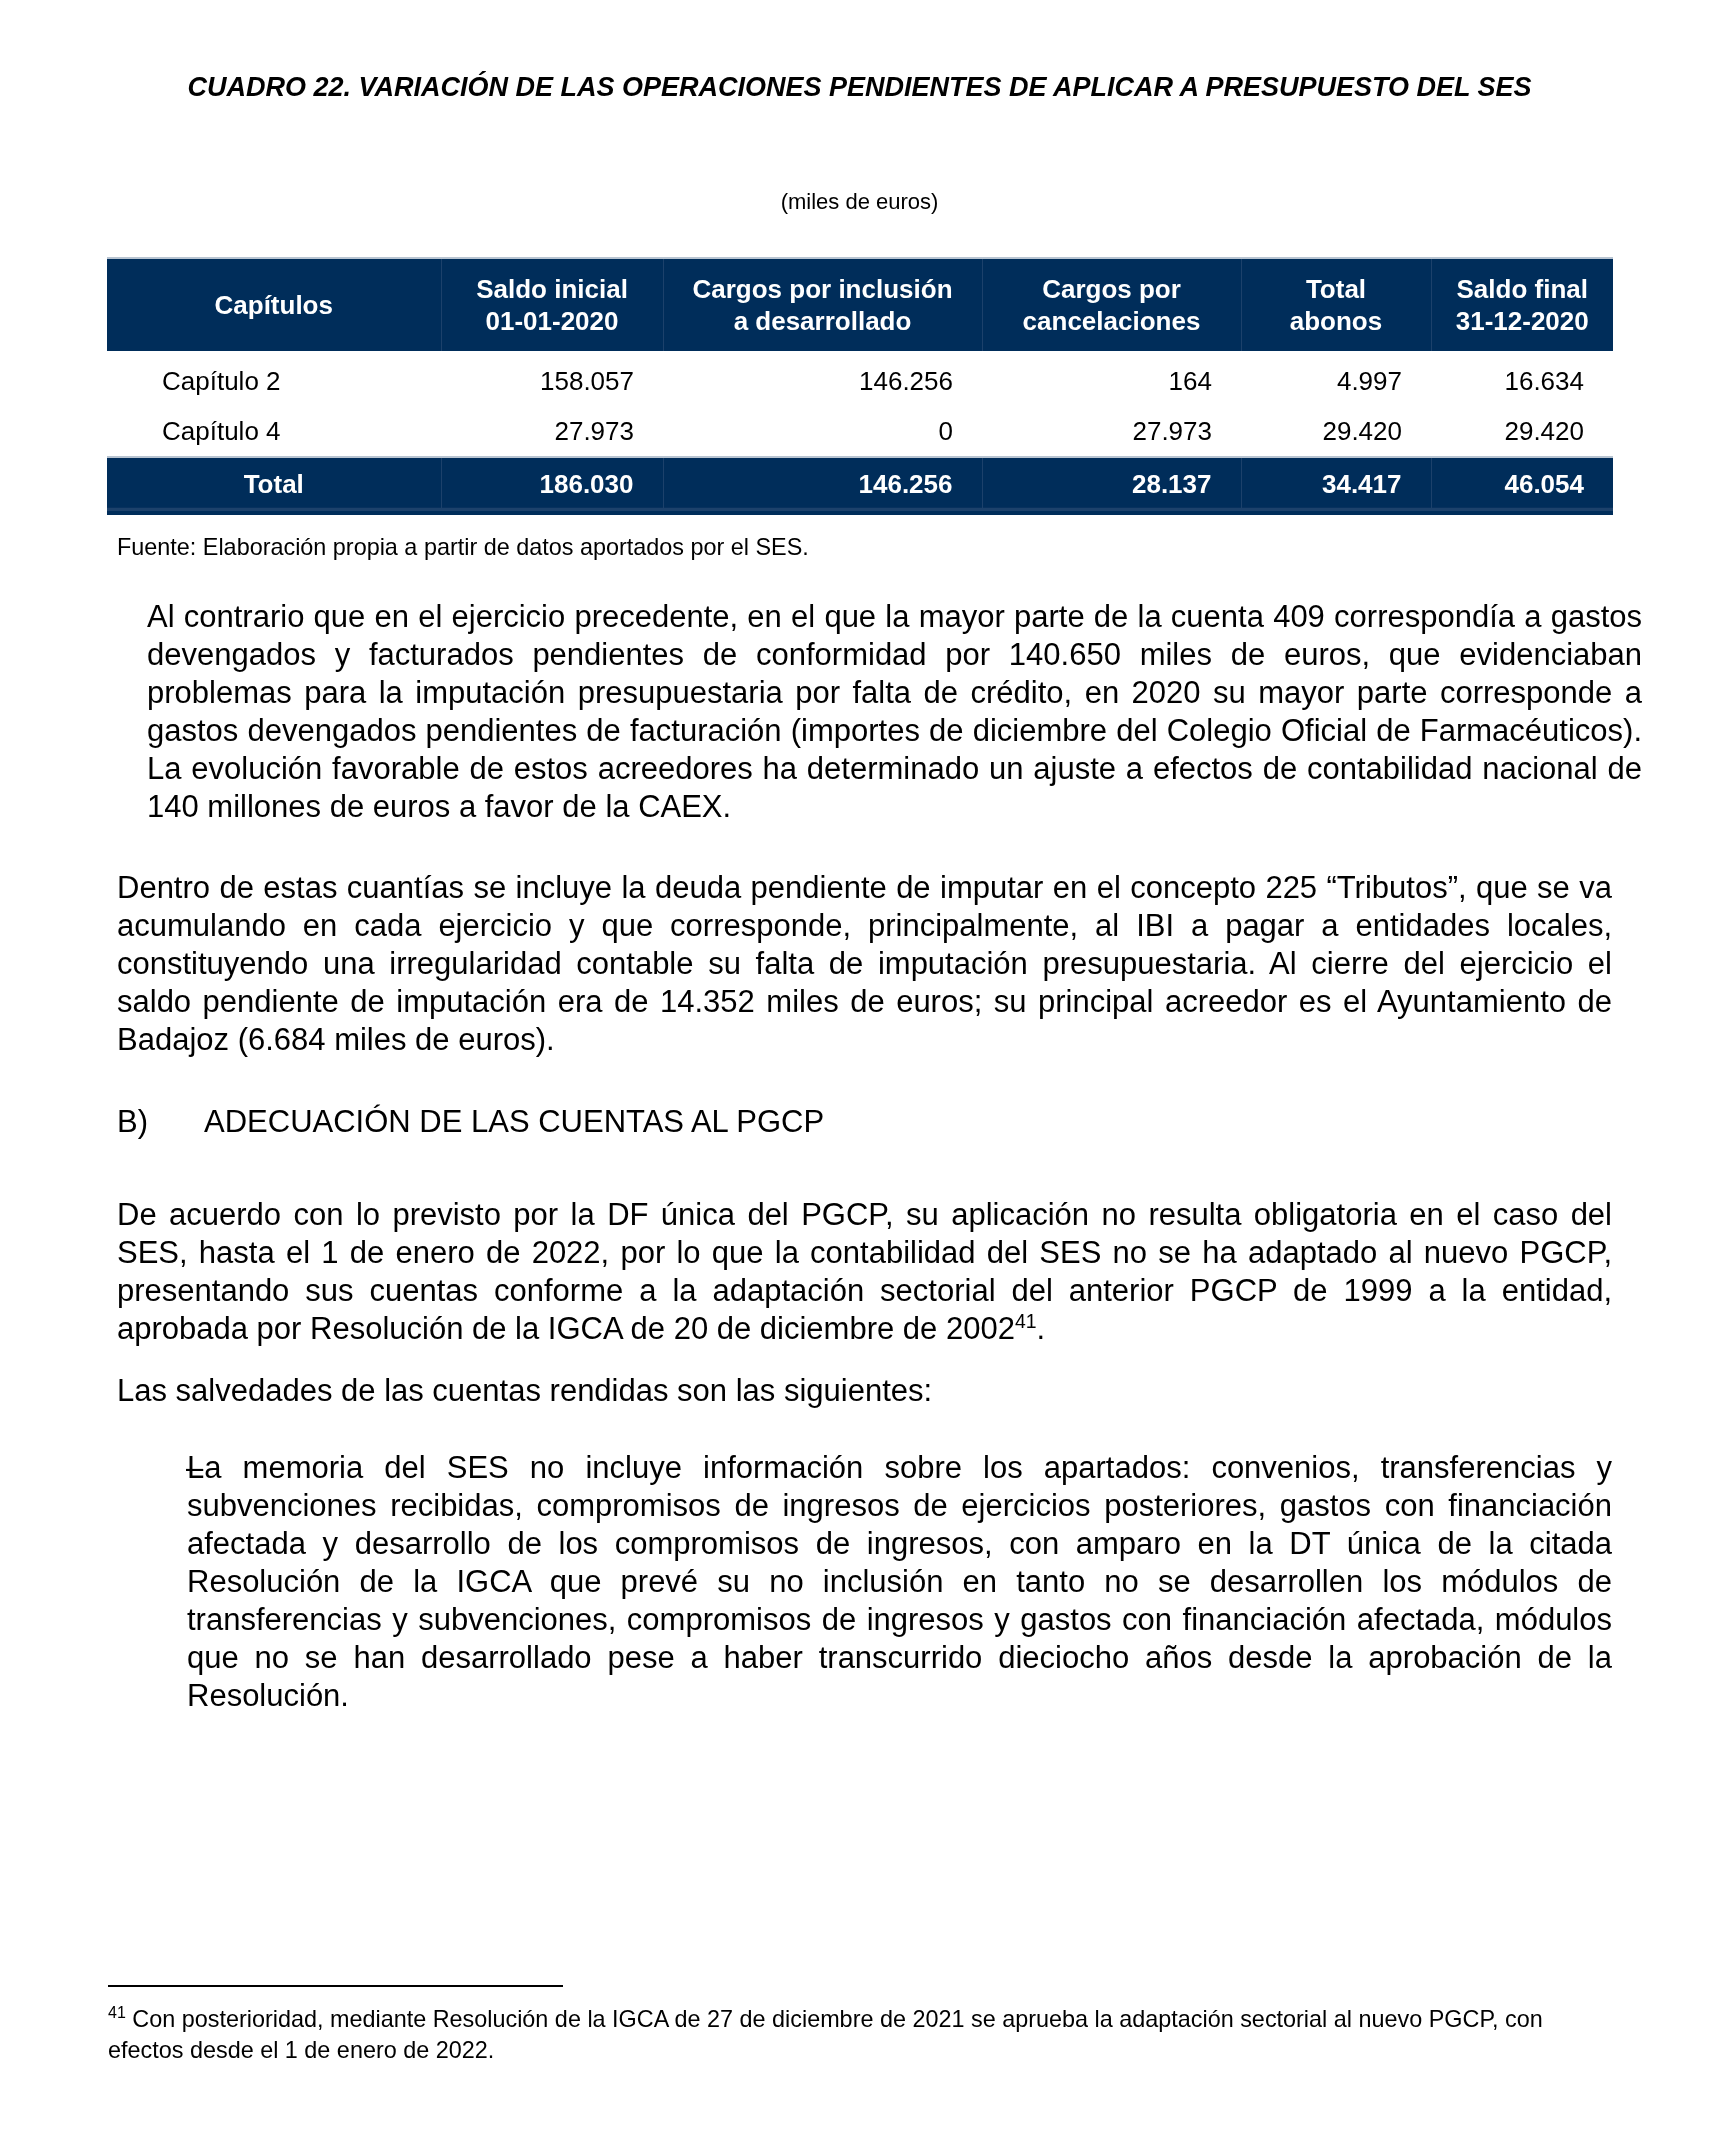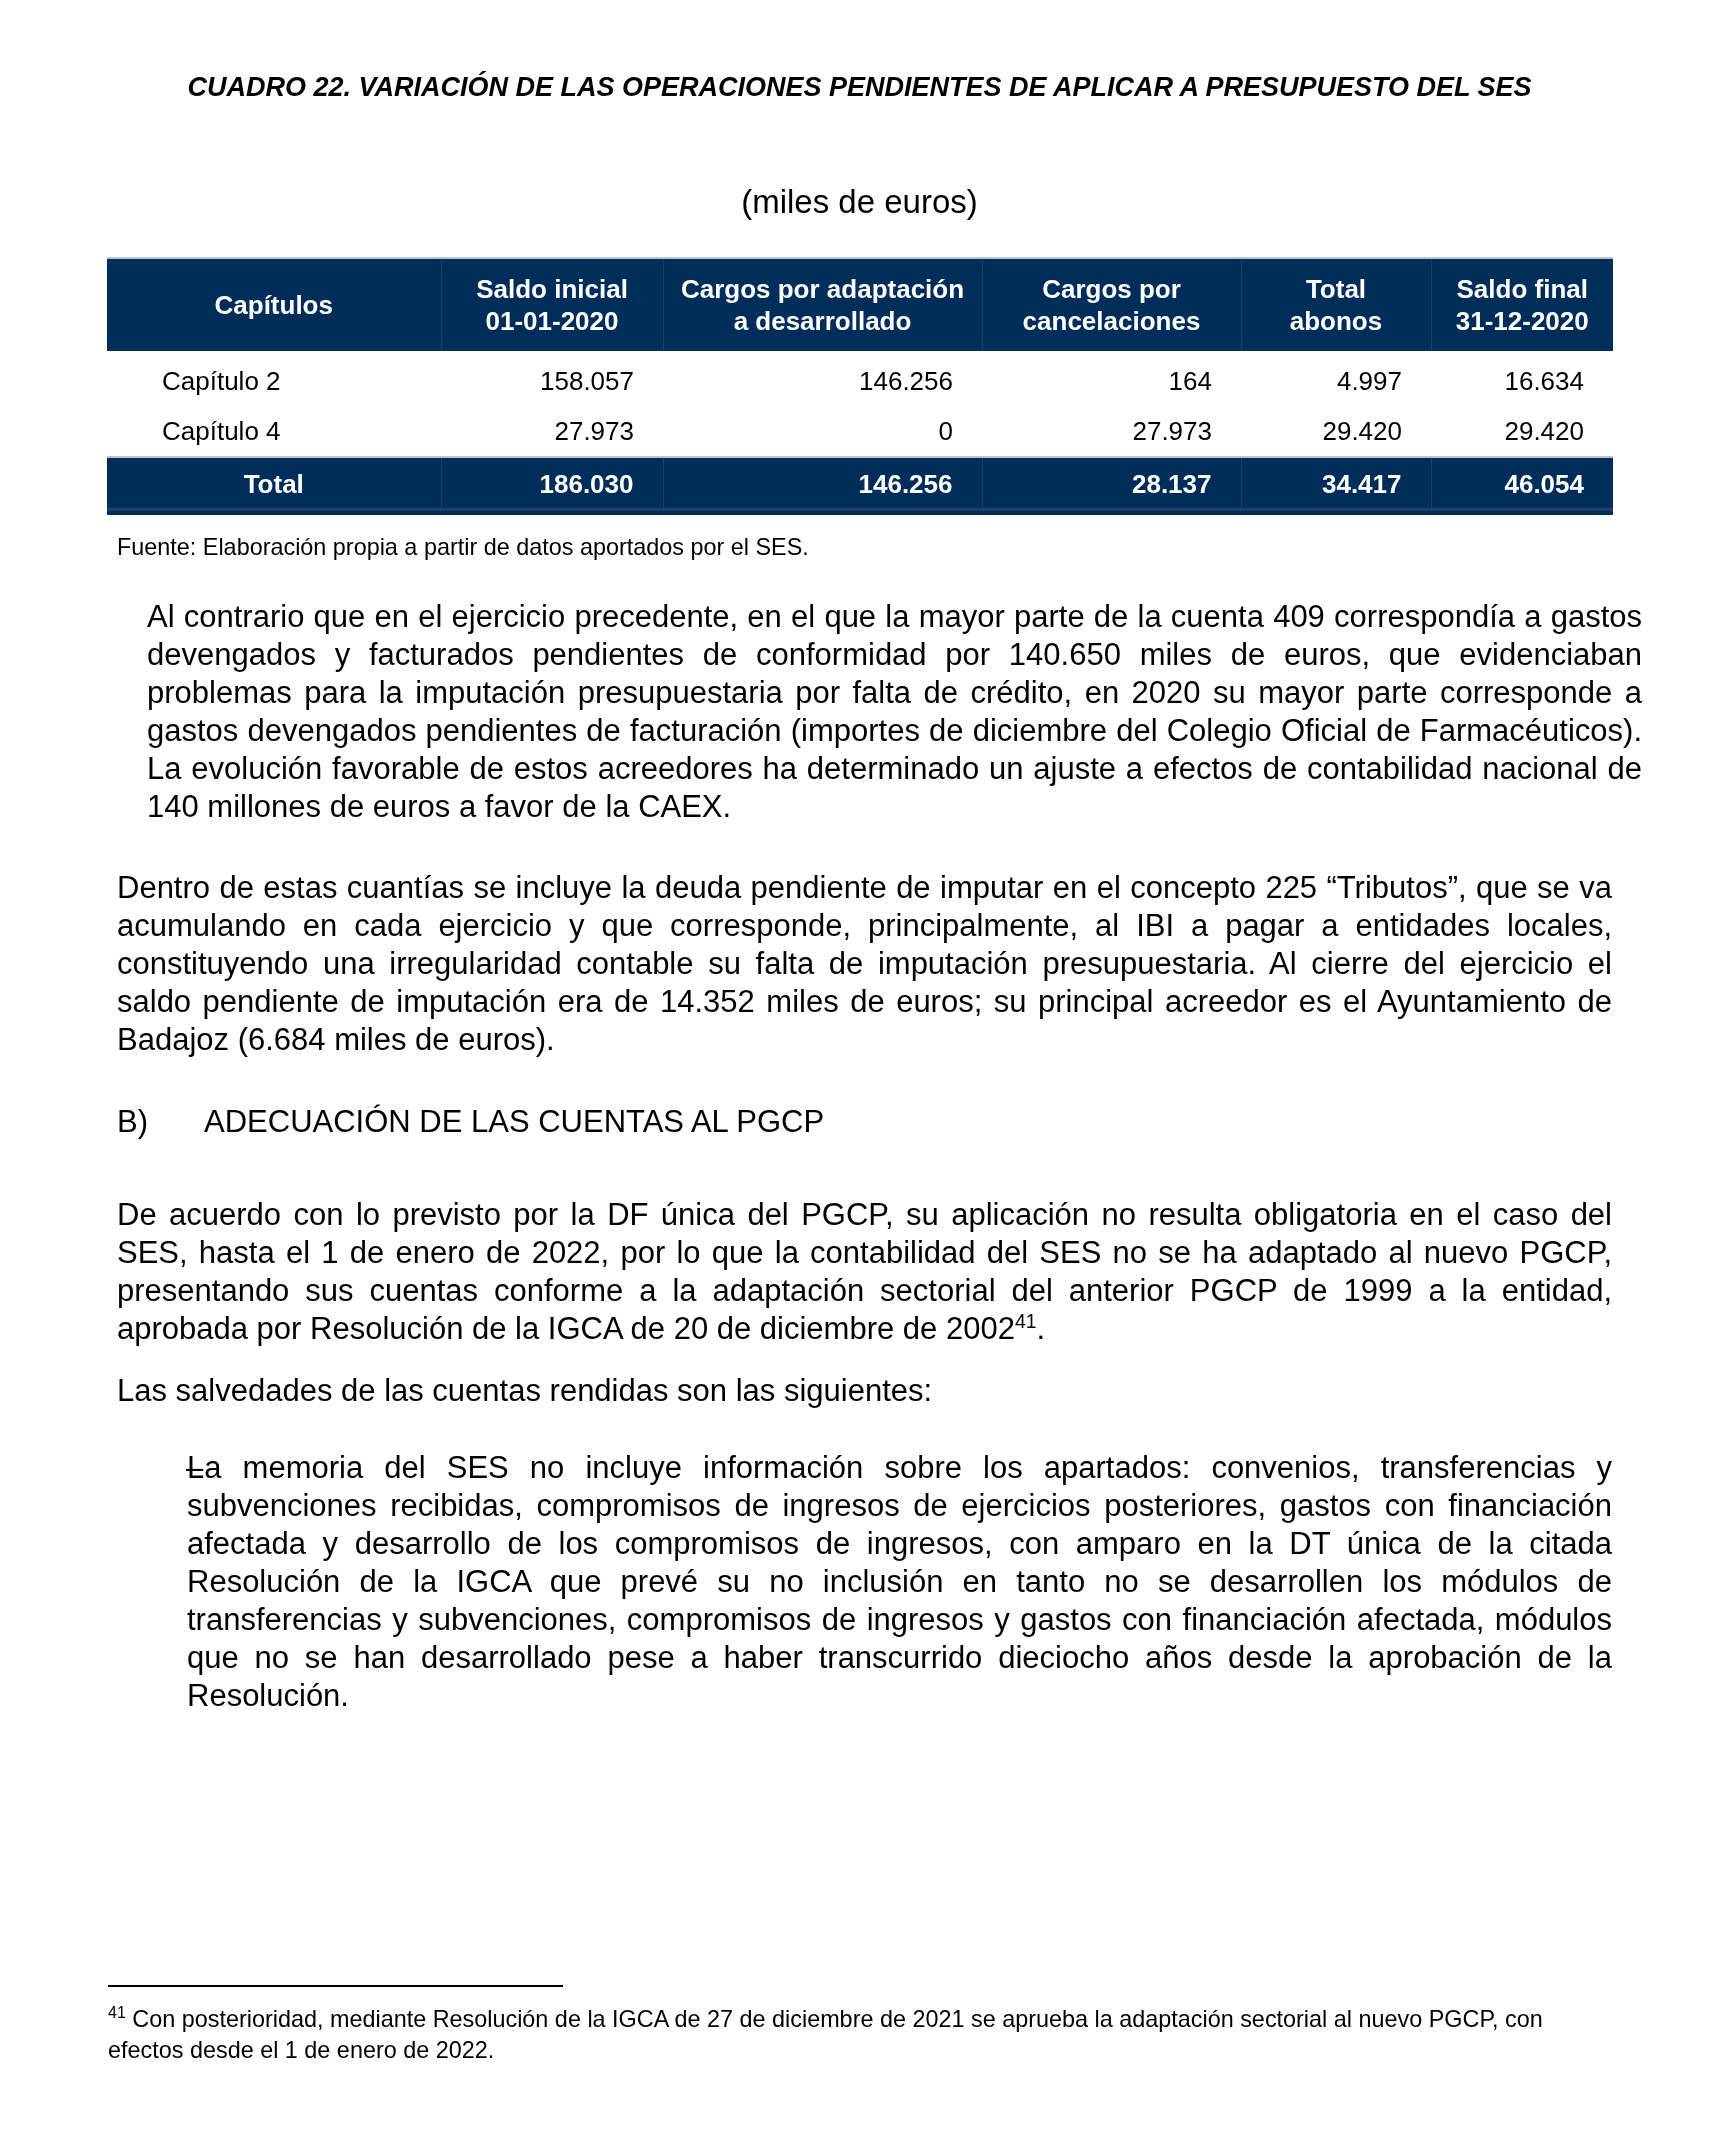--- a/index.html
+++ b/index.html
@@ -6,21 +6,21 @@
   body {
     width: 1718px; height: 2151px; position: relative; overflow: hidden;
     font-family: "Liberation Sans", sans-serif; color: #000;
   }
   .title {
     position: absolute; left: 107px; width: 1505px; top: 66px;
     text-align: center; font-weight: bold; font-size: 27px; line-height: 42px; font-style: italic;
   }
   .subtitle {
     position: absolute; left: 107px; width: 1505px; top: 183px;
-    text-align: center; font-size: 33px; line-height: 37px;
+    text-align: center; font-size: 22px; line-height: 37px;
   }
   table.cuadro {
     position: absolute; left: 107px; top: 257px; width: 1505px;
     border-collapse: collapse; table-layout: fixed;
     font-size: 26px;
   }
   table.cuadro col.c0 { width: 334px; }
   table.cuadro col.c1 { width: 222px; }
   table.cuadro col.c2 { width: 319px; }
   table.cuadro col.c3 { width: 259px; }
@@ -92,21 +92,21 @@
       <col class="c1">
       <col class="c2">
       <col class="c3">
       <col class="c4">
       <col class="c5">
   </colgroup>
   <thead>
     <tr>
       <th><span>Capítulos</span></th>
       <th><span>Saldo inicial</span><br><span>01-01-2020</span></th>
-      <th><span>Cargos por adaptación</span><br><span>a desarrollado</span></th>
+      <th><span>Cargos por inclusión</span><br><span>a desarrollado</span></th>
       <th><span>Cargos por</span><br><span>cancelaciones</span></th>
       <th><span>Total</span><br><span>abonos</span></th>
       <th><span>Saldo final</span><br><span>31-12-2020</span></th>
     </tr>
   </thead>
   <tbody>
     <tr class="first">
       <td class="label">Capítulo 2</td>
       <td>158.057</td>
       <td>146.256</td>

